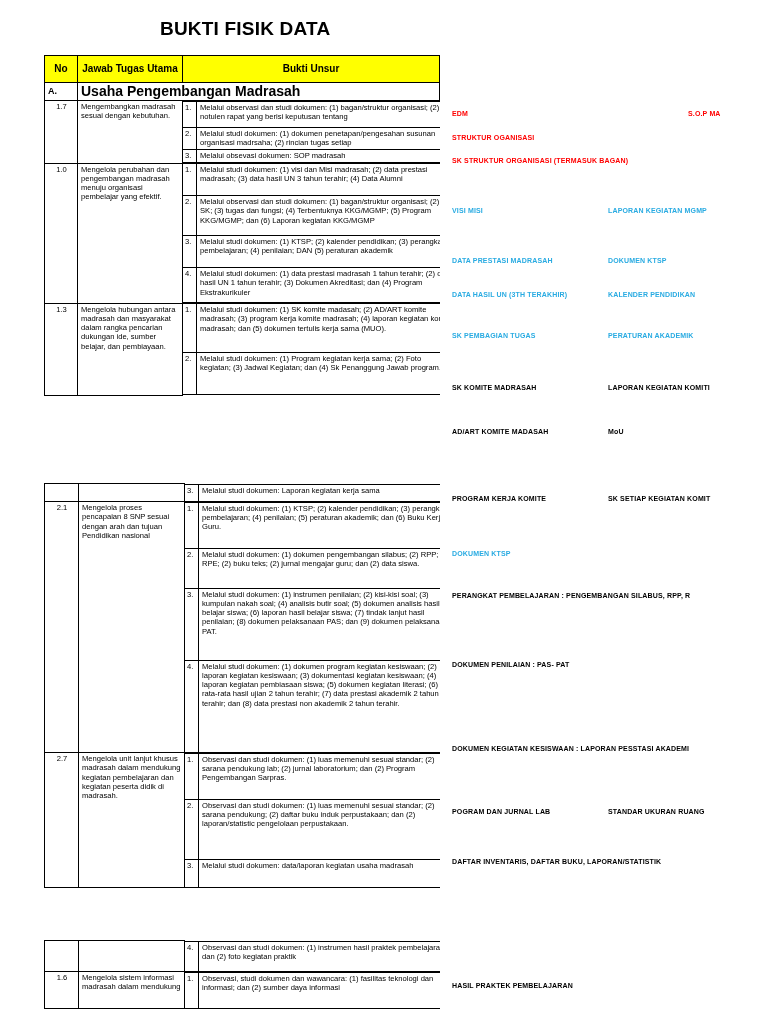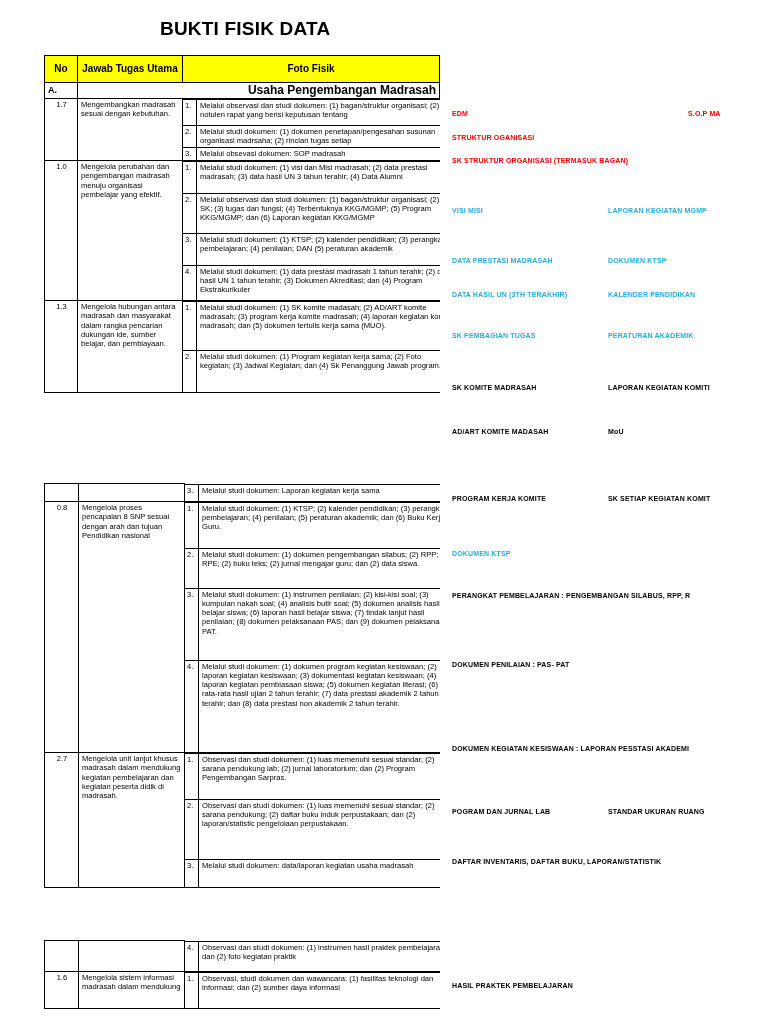--- a/index.html
+++ b/index.html
@@ -62,25 +62,25 @@
 </head>
 <body>
 
 <div class="page-title">BUKTI FISIK DATA</div>
 
 <table class="tbl" id="tbl1" style="left:44px;top:55px;width:396px;">
   <tbody id="tbody1">
       <tr class="hdr">
         <td class="c-no">No</td>
         <td class="c-unsur">Jawab Tugas Utama</td>
-        <td colspan="2">Foto Fisik</td>
+        <td colspan="2">Bukti Unsur</td>
       </tr>
       <tr class="secrow">
         <td class="c-no sec-a">A.</td>
-        <td colspan="3" style="font-size: 12px; text-align: right;">Usaha Pengembangan Madrasah</td>
+        <td colspan="3" style="font-size: 14px;">Usaha Pengembangan Madrasah</td>
       </tr>
       <tr>
         <td class="c-no noc" rowspan="1">1.7</td>
         <td class="c-unsur">Mengembangkan madrasah sesuai dengan kebutuhan.</td>
         <td colspan="2" style="padding: 0px; border: none;">
           <table class="inner">
             <tbody>
               <tr>
                 <td class="c-num" style="border-width: 1px 1px 1px 0px; border-top-style: solid; border-right-style: solid; border-bottom-style: solid; border-top-color: rgb(0, 0, 0); border-right-color: rgb(0, 0, 0); border-bottom-color: rgb(0, 0, 0); border-image: initial; border-left-style: initial; border-left-color: initial; padding: 1px 0px 0px 2px; height: 24px; vertical-align: top;">1.</td>
                 <td class="c-bukti" style="border-width: 1px 1px 1px 0px; border-top-style: solid; border-right-style: solid; border-bottom-style: solid; border-top-color: rgb(0, 0, 0); border-right-color: rgb(0, 0, 0); border-bottom-color: rgb(0, 0, 0); border-image: initial; border-left-style: initial; border-left-color: initial; padding: 1px 3px 0px; height: 24px; vertical-align: top; overflow: hidden;">Melalui observasi dan studi dokumen: (1) bagan/struktur organisasi; (2) notulen rapat yang berisi keputusan tentang</td>
@@ -154,21 +154,21 @@
             <tbody>
               <tr>
                 <td class="c-num" style="border-width: 1px 1px 1px 0px; border-top-style: solid; border-right-style: solid; border-bottom-style: solid; border-top-color: rgb(0, 0, 0); border-right-color: rgb(0, 0, 0); border-bottom-color: rgb(0, 0, 0); border-image: initial; border-left-style: initial; border-left-color: initial; padding: 1px 0px 0px 2px; height: 15px; vertical-align: top;">3.</td>
                 <td class="c-bukti" style="border-width: 1px 1px 1px 0px; border-top-style: solid; border-right-style: solid; border-bottom-style: solid; border-top-color: rgb(0, 0, 0); border-right-color: rgb(0, 0, 0); border-bottom-color: rgb(0, 0, 0); border-image: initial; border-left-style: initial; border-left-color: initial; padding: 1px 3px 0px; height: 15px; vertical-align: top; overflow: hidden;">Melalui studi dokumen: Laporan kegiatan kerja sama</td>
               </tr>
             </tbody>
           </table>
         </td>
       </tr>
       <tr>
-        <td class="c-no noc" rowspan="1">0.8</td>
+        <td class="c-no noc" rowspan="1">2.1</td>
         <td class="c-unsur">Mengelola proses pencapaian 8 SNP sesuai dengan arah dan tujuan Pendidikan nasional</td>
         <td colspan="2" style="padding: 0px; border: none;">
           <table class="inner">
             <tbody>
               <tr>
                 <td class="c-num" style="border-width: 1px 1px 1px 0px; border-top-style: solid; border-right-style: solid; border-bottom-style: solid; border-top-color: rgb(0, 0, 0); border-right-color: rgb(0, 0, 0); border-bottom-color: rgb(0, 0, 0); border-image: initial; border-left-style: initial; border-left-color: initial; padding: 1px 0px 0px 2px; height: 44px; vertical-align: top;">1.</td>
                 <td class="c-bukti" style="border-width: 1px 1px 1px 0px; border-top-style: solid; border-right-style: solid; border-bottom-style: solid; border-top-color: rgb(0, 0, 0); border-right-color: rgb(0, 0, 0); border-bottom-color: rgb(0, 0, 0); border-image: initial; border-left-style: initial; border-left-color: initial; padding: 1px 3px 0px; height: 44px; vertical-align: top; overflow: hidden;">Melalui studi dokumen: (1) KTSP; (2) kalender pendidikan; (3) perangkat pembelajaran; (4) penilaian; (5) peraturan akademik; dan (6) Buku Kerja Guru.</td>
               </tr>
               <tr>
                 <td class="c-num" style="border-width: 1px 1px 1px 0px; border-top-style: solid; border-right-style: solid; border-bottom-style: solid; border-top-color: rgb(0, 0, 0); border-right-color: rgb(0, 0, 0); border-bottom-color: rgb(0, 0, 0); border-image: initial; border-left-style: initial; border-left-color: initial; padding: 1px 0px 0px 2px; height: 38px; vertical-align: top;">2.</td>

